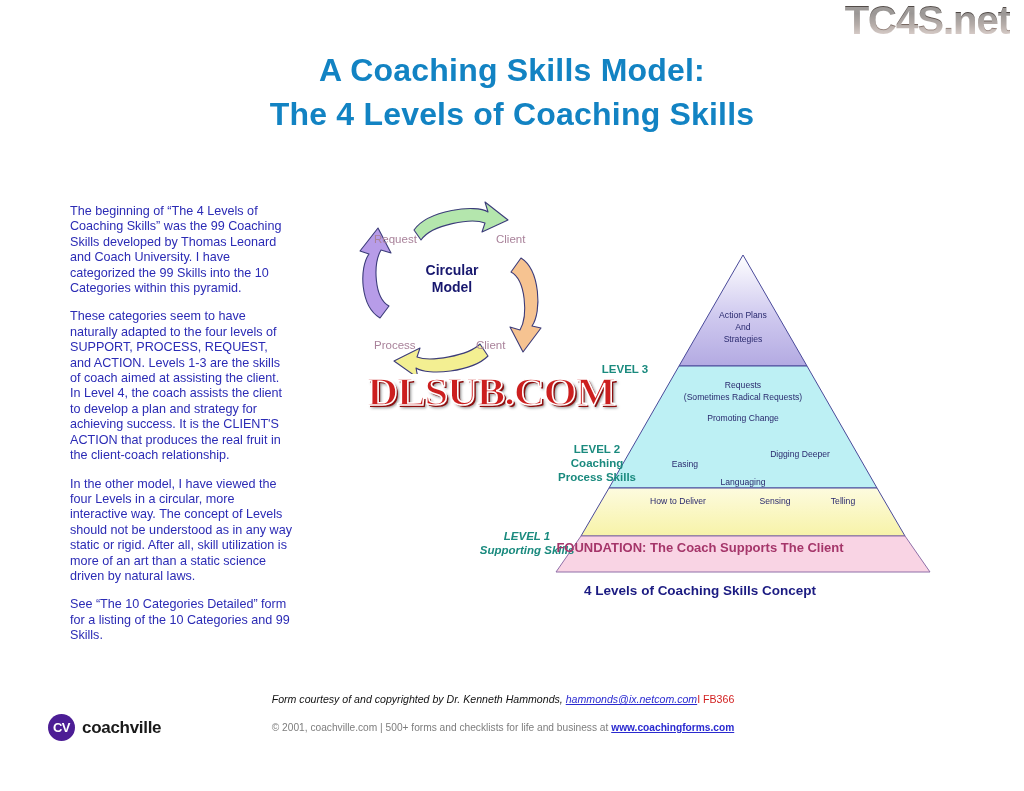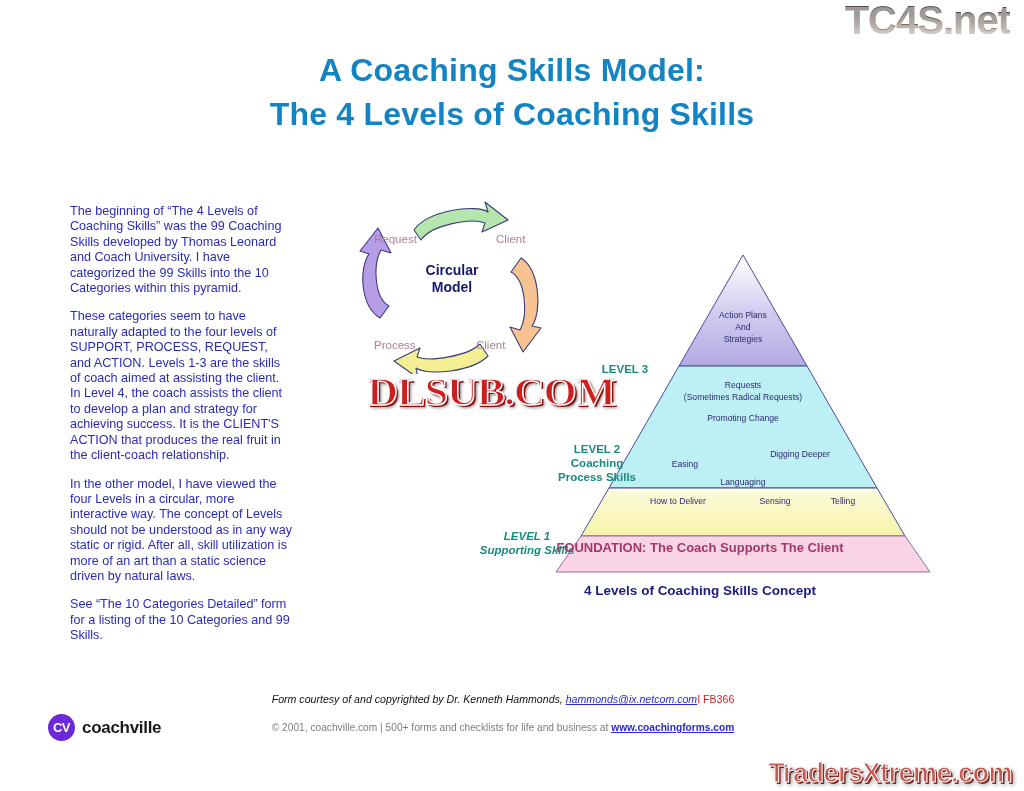--- a/index.html
+++ b/index.html
@@ -95,21 +95,21 @@
   #foot1 .sep{font-style:normal;color:#d21f1f;}
   #foot2{
     position:absolute;left:0;right:18px;top:722px;text-align:center;
     font-size:10.2px;color:#7d7d7d;
   }
   #foot2 a{color:#2a2ad0;font-weight:bold;}
 
   
   #cville{position:absolute;left:48px;top:714px;display:flex;align-items:center;gap:7px;}
   #cville .badge{
-    width:27px;height:27px;border-radius:50%;background:#6d28d9;
+    width:27px;height:27px;border-radius:50%;background:#4c1d95;
     color:#fff;font-weight:bold;font-size:13px;
     display:flex;align-items:center;justify-content:center;letter-spacing:-.5px;
   }
   #cville .word{font-weight:bold;font-size:17px;color:#1a1a1a;letter-spacing:-.3px;}
 
   
   #txw{
     position:absolute;right:12px;top:758px;
     font-family:"Liberation Sans","DejaVu Sans",sans-serif;
     font-weight:bold;font-size:27px;letter-spacing:-.5px;
@@ -231,15 +231,14 @@
 
   <div id="foot2">
     <span>© 2001, coachville.com | 500+ forms and checklists for life and business at </span><a href="#">www.coachingforms.com</a>
   </div>
 
   <div id="cville">
     <div class="badge">CV</div>
     <div class="word">coachville</div>
   </div>
 
-  <div id="txw">TradersXtreme.com</div>
 
 </div>
 
 </body></html>

